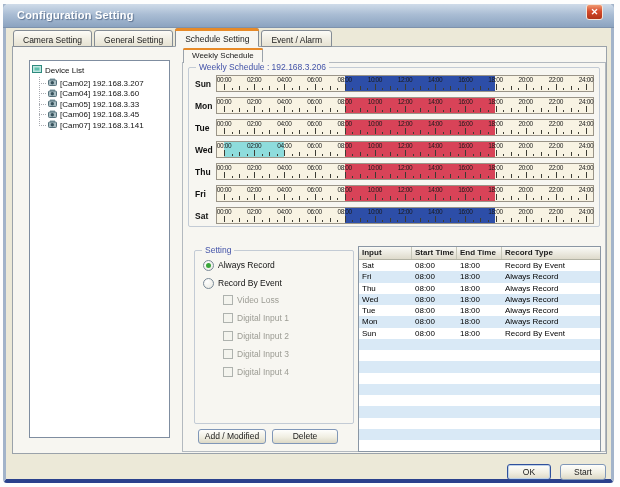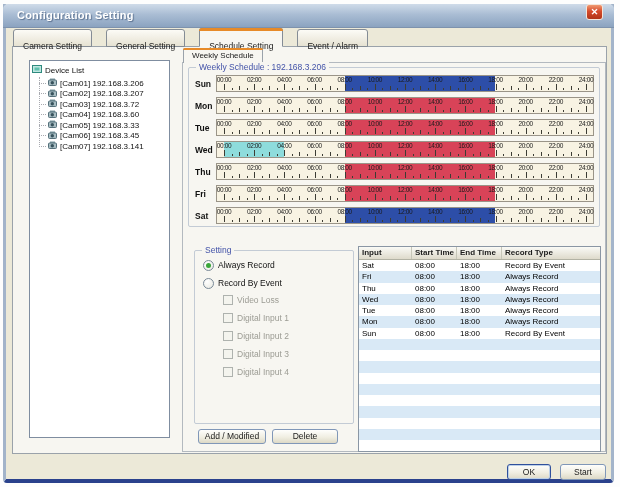--- a/index.html
+++ b/index.html
@@ -14,23 +14,23 @@
     background:linear-gradient(180deg, var(--tb1,#cfdbe9) 0%, #aabdd4 45%, var(--tb2,#8ba3c0) 100%);
     border-radius:5px 5px 0 0; border-bottom:1px solid #7d92ad; }
   .title { position:absolute; left:14px; top:0; line-height:23px; color:#fff; font-size:11px; font-weight:bold;
     text-shadow:1px 1px 1px #5d7391; letter-spacing:.2px; }
   .close { position:absolute; left:586px; top:4px; width:17px; height:16px; z-index:7; cursor:pointer;
     background:linear-gradient(180deg,#f09a72 0%, var(--closebg,#d64a2a) 45%, #b03418 100%);
     border:1px solid #f4e6da; border-radius:3px; color:#fff; font-size:9px; font-weight:bold;
     text-align:center; line-height:14px; }
 
   .tabstrip { position:absolute; left:13px; top:28px; height:19px; display:flex; align-items:flex-end; z-index:3; }
-  .tab { height:17px; line-height:16px; padding:8px 9px; font-size:8.5px; color:#1a1a1a;
+  .tab { height:17px; line-height:16px; padding:1px 9px; font-size:8.5px; color:#1a1a1a;
     background:linear-gradient(180deg,#fcfbf6,#e6e2d2); border:1px solid #848c95; border-radius:3px 3px 0 0;
-    margin-right:14px; position:relative; cursor:pointer; }
+    margin-right:2px; position:relative; cursor:pointer; }
   .tab.active { height:19px; line-height:18px; background:#f7f6f1; border-bottom:1px solid #f7f6f1; z-index:4; }
   .tab.active::before { content:""; position:absolute; left:-1px; right:-1px; top:-1px; height:3px;
     background:var(--accent,#e78a28); border-radius:3px 3px 0 0; }
 
   .tabpage { position:absolute; left:12px; top:46px; width:595px; height:408px;
     background:#f7f6f1; border:1px solid #9aa2aa; z-index:2; }
 
   .tree { position:absolute; left:29px; top:60px; width:141px; height:378px; z-index:3;
     background:#fff; border:1px solid #7f8da0; padding:3px 2px; overflow:hidden; }
   .tree-root { display:flex; align-items:center; gap:3px; font-size:8px; line-height:10px; color:#111; cursor:pointer; }
@@ -119,39 +119,21 @@
       <span>Device List</span>
     </div>
     <div class="tree-items">
         <div class="tree-item">
           <span class="stub"></span>
           <span><svg width="10" height="8" viewBox="0 0 10 8">
               <rect x="2" y="0.5" width="5" height="2" fill="#7f99a1"></rect>
               <rect x="0.5" y="2" width="8" height="5.5" rx="1" fill="#a6bcc2" stroke="#55707a"></rect>
               <circle cx="4.3" cy="4.8" r="1.7" fill="#37525c"></circle>
             </svg></span>
-          <span>[Cam01] 192.168.3.206</span>
-        </div>
-        <div class="tree-item">
-          <span class="stub"></span>
-          <span><svg width="10" height="8" viewBox="0 0 10 8">
-              <rect x="2" y="0.5" width="5" height="2" fill="#7f99a1"></rect>
-              <rect x="0.5" y="2" width="8" height="5.5" rx="1" fill="#a6bcc2" stroke="#55707a"></rect>
-              <circle cx="4.3" cy="4.8" r="1.7" fill="#37525c"></circle>
-            </svg></span>
           <span>[Cam02] 192.168.3.207</span>
-        </div>
-        <div class="tree-item">
-          <span class="stub"></span>
-          <span><svg width="10" height="8" viewBox="0 0 10 8">
-              <rect x="2" y="0.5" width="5" height="2" fill="#7f99a1"></rect>
-              <rect x="0.5" y="2" width="8" height="5.5" rx="1" fill="#a6bcc2" stroke="#55707a"></rect>
-              <circle cx="4.3" cy="4.8" r="1.7" fill="#37525c"></circle>
-            </svg></span>
-          <span>[Cam03] 192.168.3.72</span>
         </div>
         <div class="tree-item">
           <span class="stub"></span>
           <span><svg width="10" height="8" viewBox="0 0 10 8">
               <rect x="2" y="0.5" width="5" height="2" fill="#7f99a1"></rect>
               <rect x="0.5" y="2" width="8" height="5.5" rx="1" fill="#a6bcc2" stroke="#55707a"></rect>
               <circle cx="4.3" cy="4.8" r="1.7" fill="#37525c"></circle>
             </svg></span>
           <span>[Cam04] 192.168.3.60</span>
         </div>

